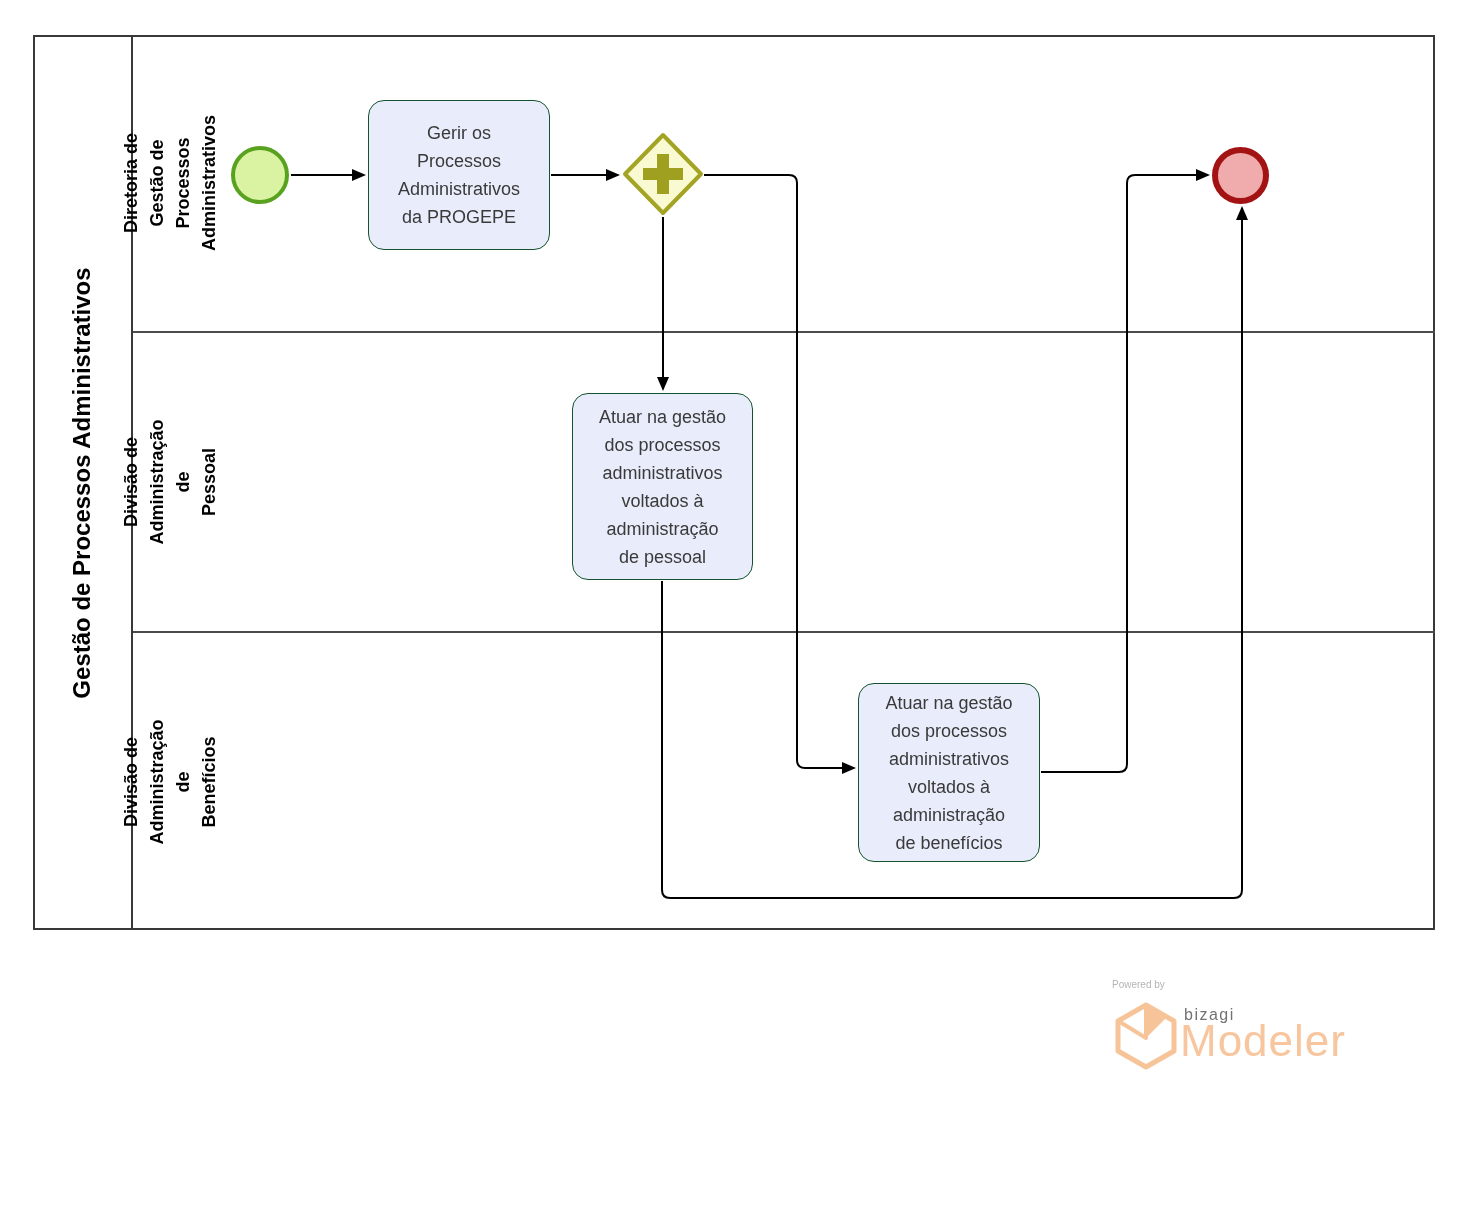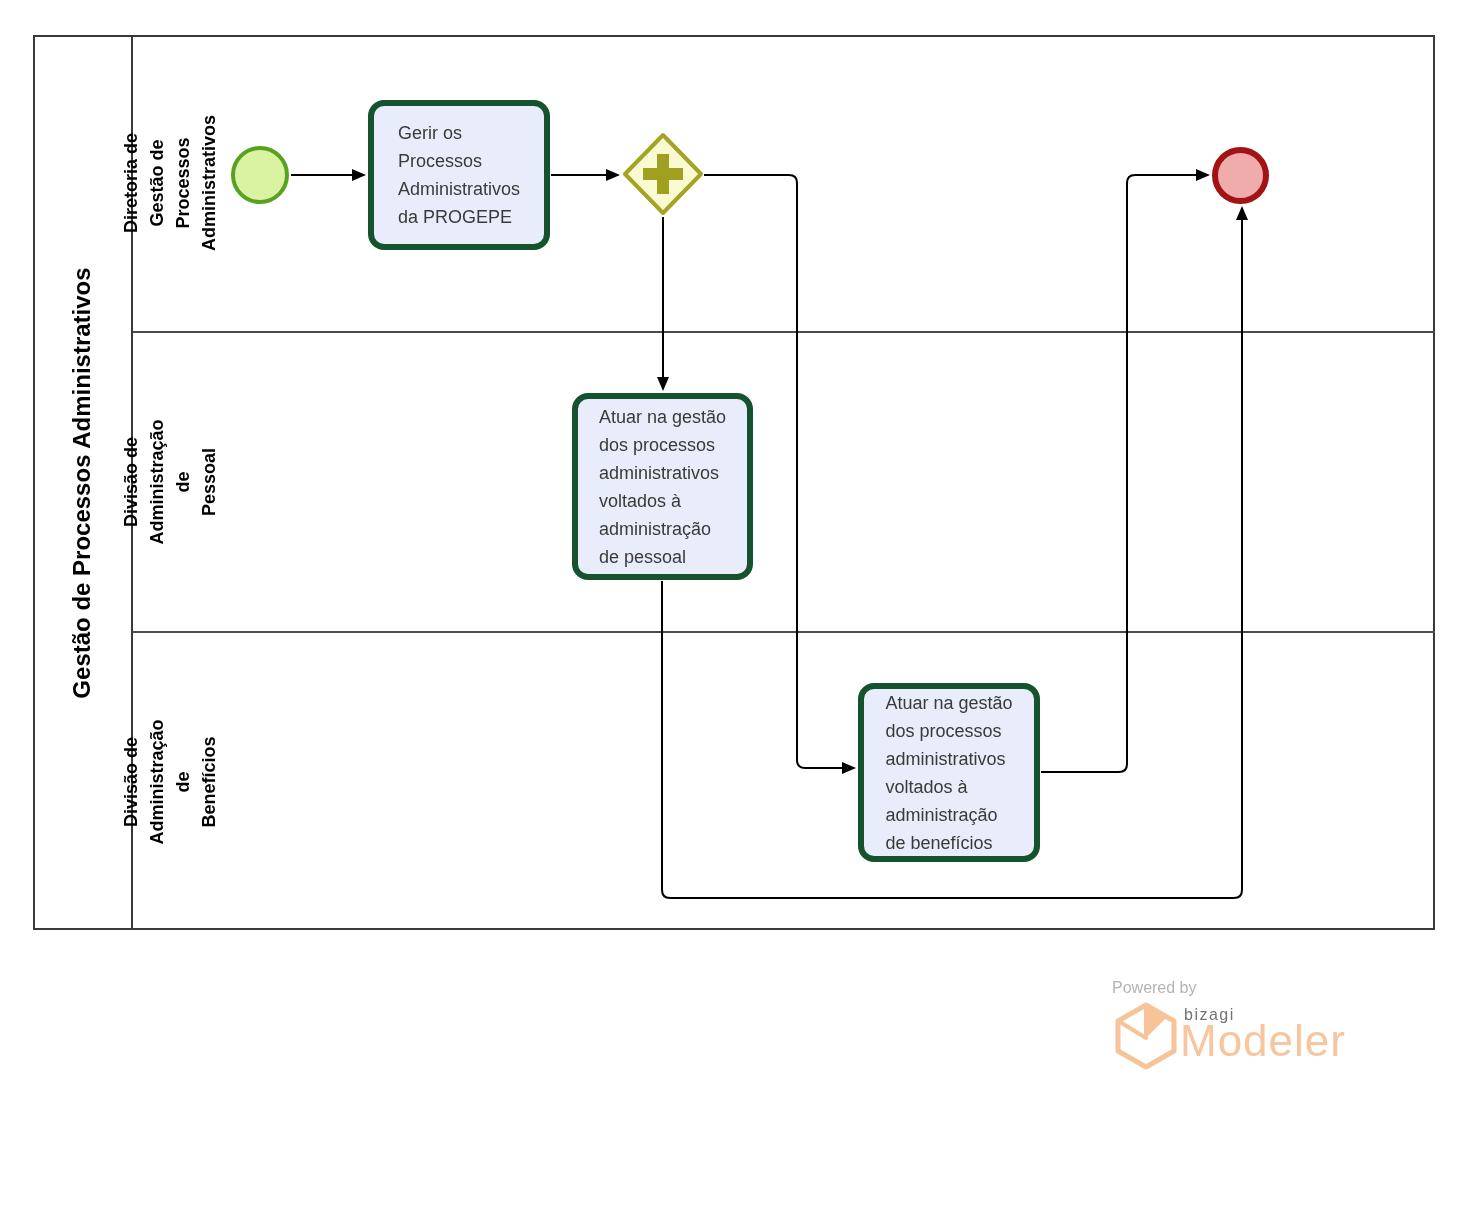--- a/index.html
+++ b/index.html
@@ -22,40 +22,40 @@
   #pool-title-wrap { left:33px; top:35px; width:98px; height:895px; }
   #pool-title-wrap .vlabel { font-size:24px; white-space:nowrap; }
   .lane-label-wrap { left:133px; width:74px; }
   #lane1-label-wrap { top:35px;  height:296px; }
   #lane2-label-wrap { top:333px; height:298px; }
   #lane3-label-wrap { top:633px; height:297px; }
   .lane-label-wrap .vlabel { font-size:18px; line-height:26px; }
 
   
   .task { position:absolute; box-sizing:border-box; background:#E9EDFB;
-          border:6px solid #14532d; border-radius:16px;
+          border:1px solid #14532d; border-radius:16px;
           display:flex; align-items:center; justify-content:center;
-          color:#3a3a3a; font-size:18px; line-height:28px;
+          text-align:center; color:#3a3a3a; font-size:18px; line-height:28px;
           white-space:pre-line; }
   #task-gerir      { left:368px; top:100px; width:182px; height:150px; }
   #task-pessoal    { left:572px; top:393px; width:181px; height:187px; }
   #task-beneficios { left:858px; top:683px; width:182px; height:179px; }
 
   .event { position:absolute; box-sizing:border-box; border-radius:50%; }
   #start-event { left:231px;  top:146px; width:58px; height:58px;
                  background:#D9F3A2; border:4px solid #59A21F; }
   #end-event   { left:1212px; top:147px; width:57px; height:57px;
                  background:#F0ACAC; border:6px solid #A31313; }
 
   #gateway { position:absolute; left:622px; top:132px; width:82px; height:84px; }
 
   #connector-layer { position:absolute; left:0; top:0; }
 
   
-  #powered-by { position:absolute; left:1112px; top:979px; font-size:16px; color:#B4B4B6; }
+  #powered-by { position:absolute; left:1112px; top:979px; font-size:10px; color:#B4B4B6; }
   #logo-hex   { position:absolute; left:1114px; top:1002px; }
   #brand-bizagi  { position:absolute; left:1184px; top:1006px; font-size:16px;
                    color:#737373; letter-spacing:1.5px; }
   #brand-modeler { position:absolute; left:1180px; top:1016px; font-size:44px;
                    color:#F7C69E; letter-spacing:1px; }
 </style>
 </head>
 <body>
 
 <div id="canvas">

